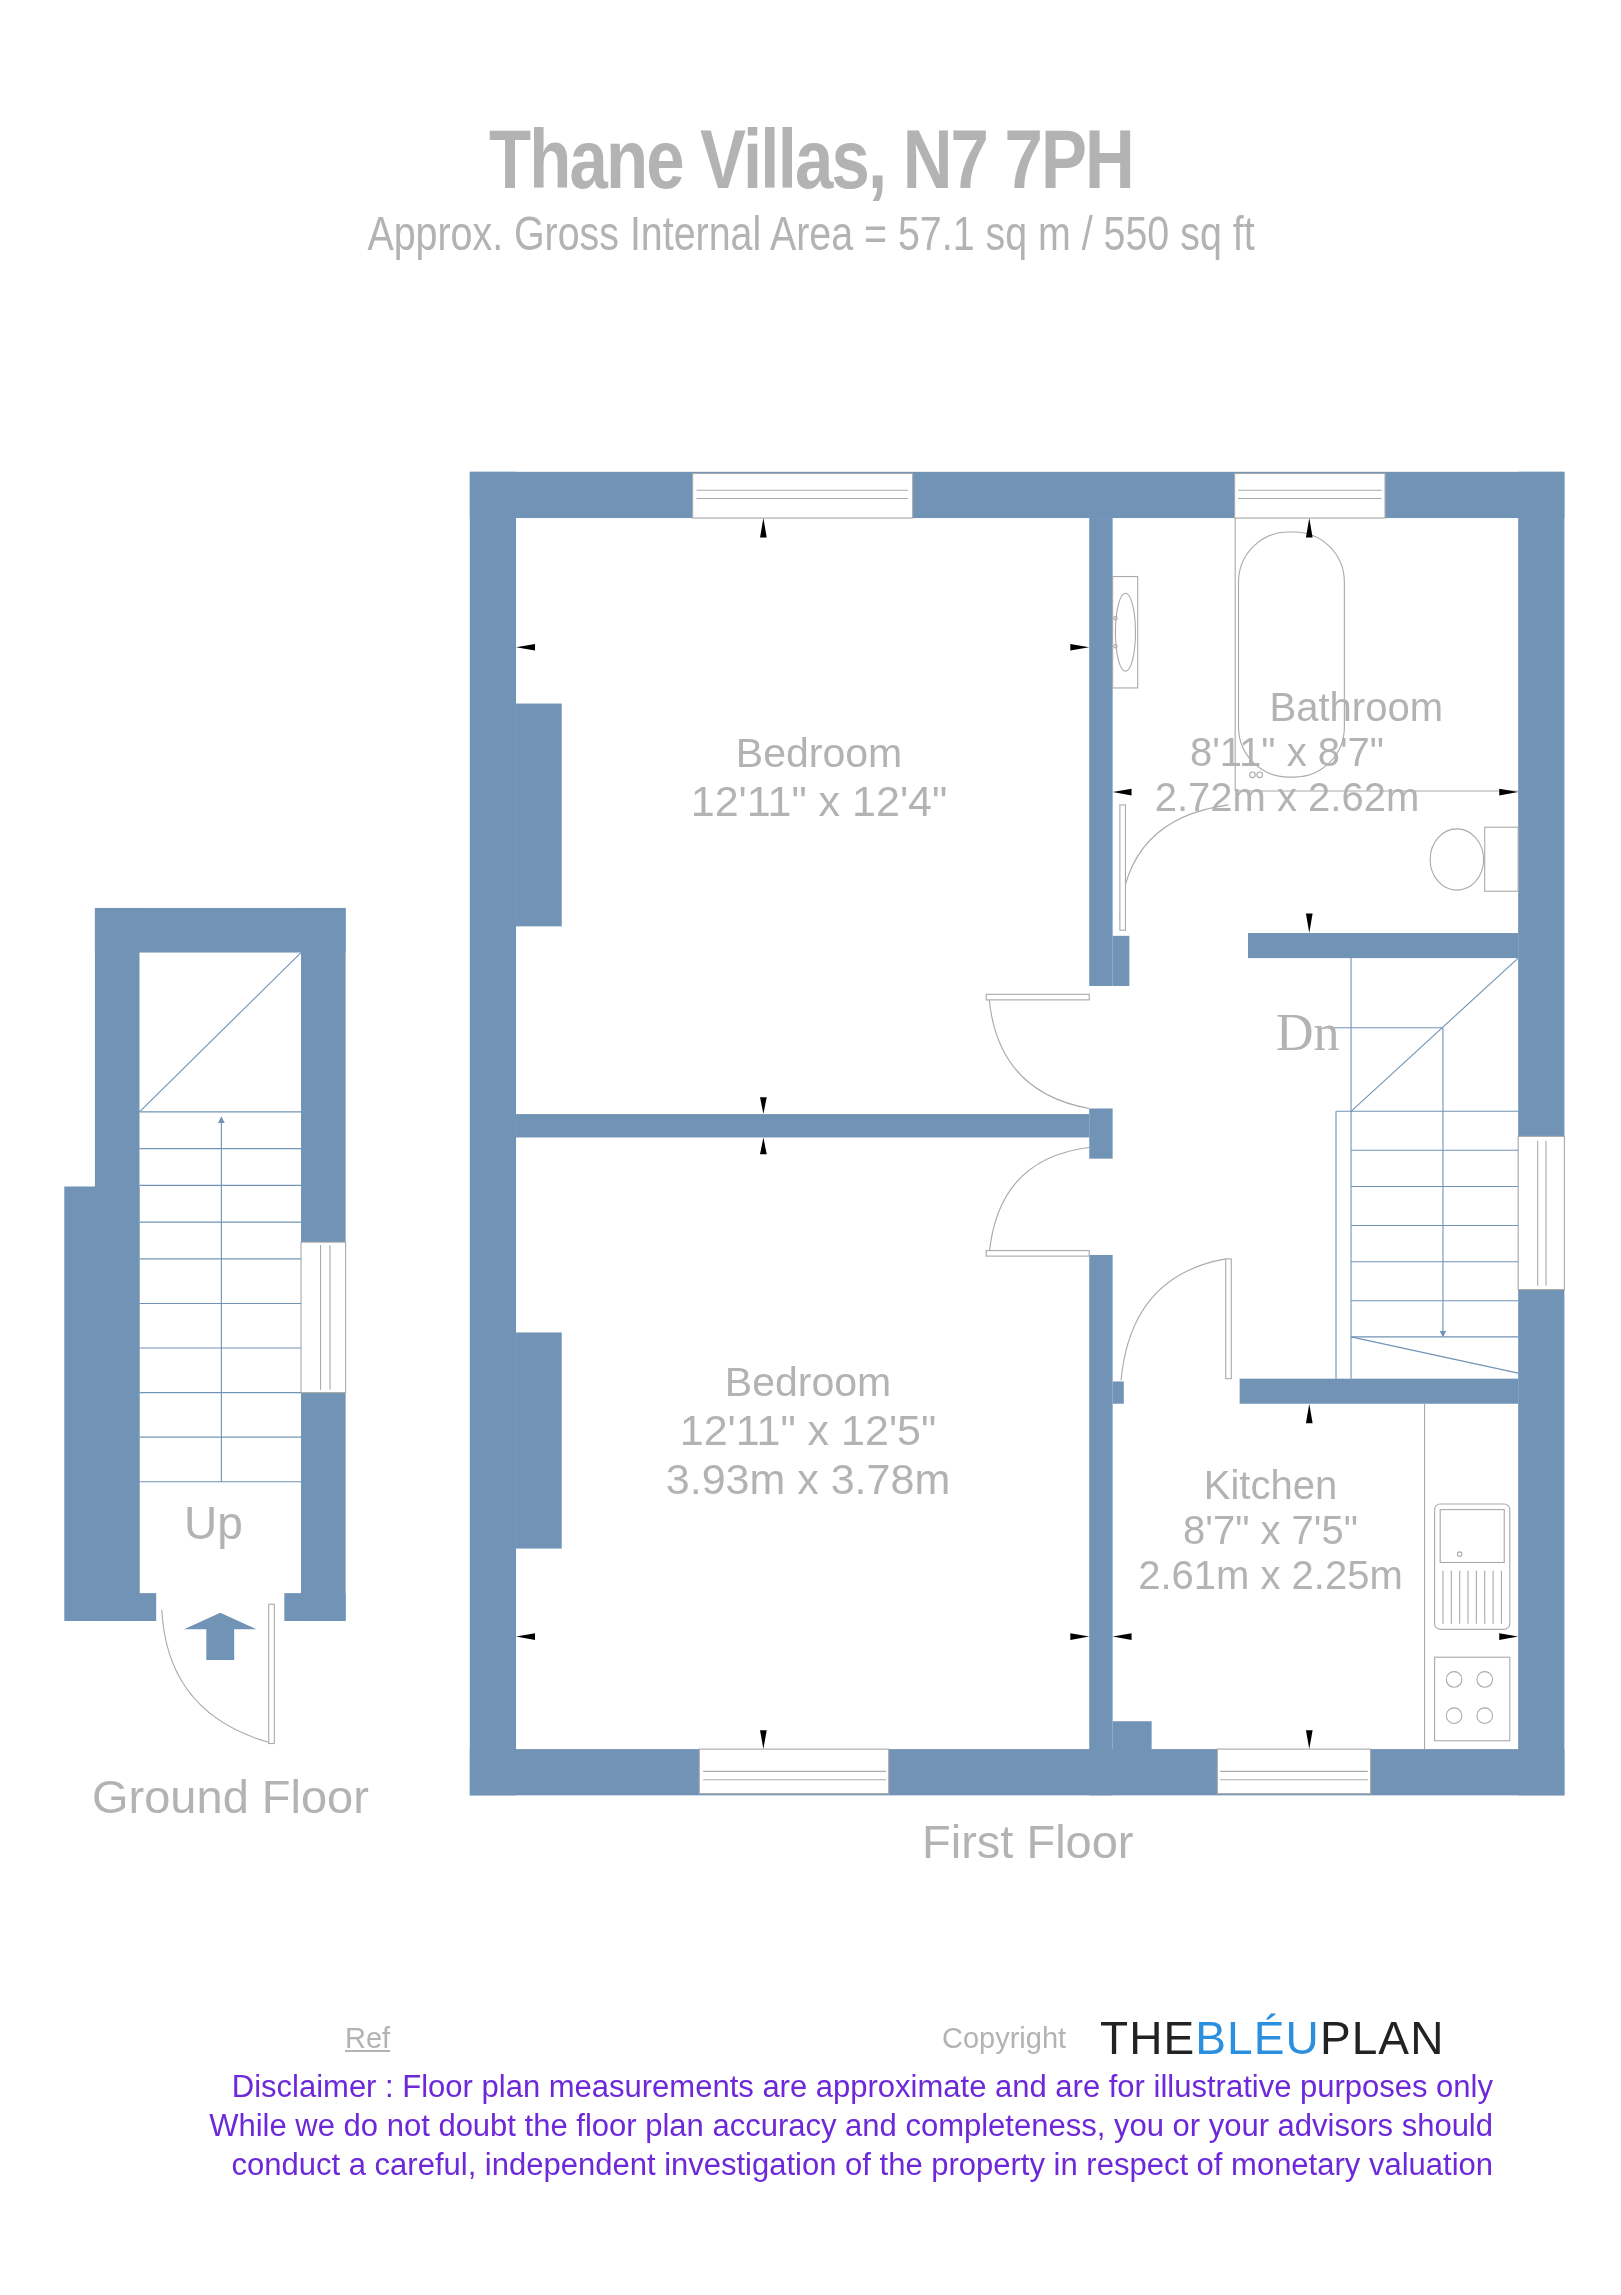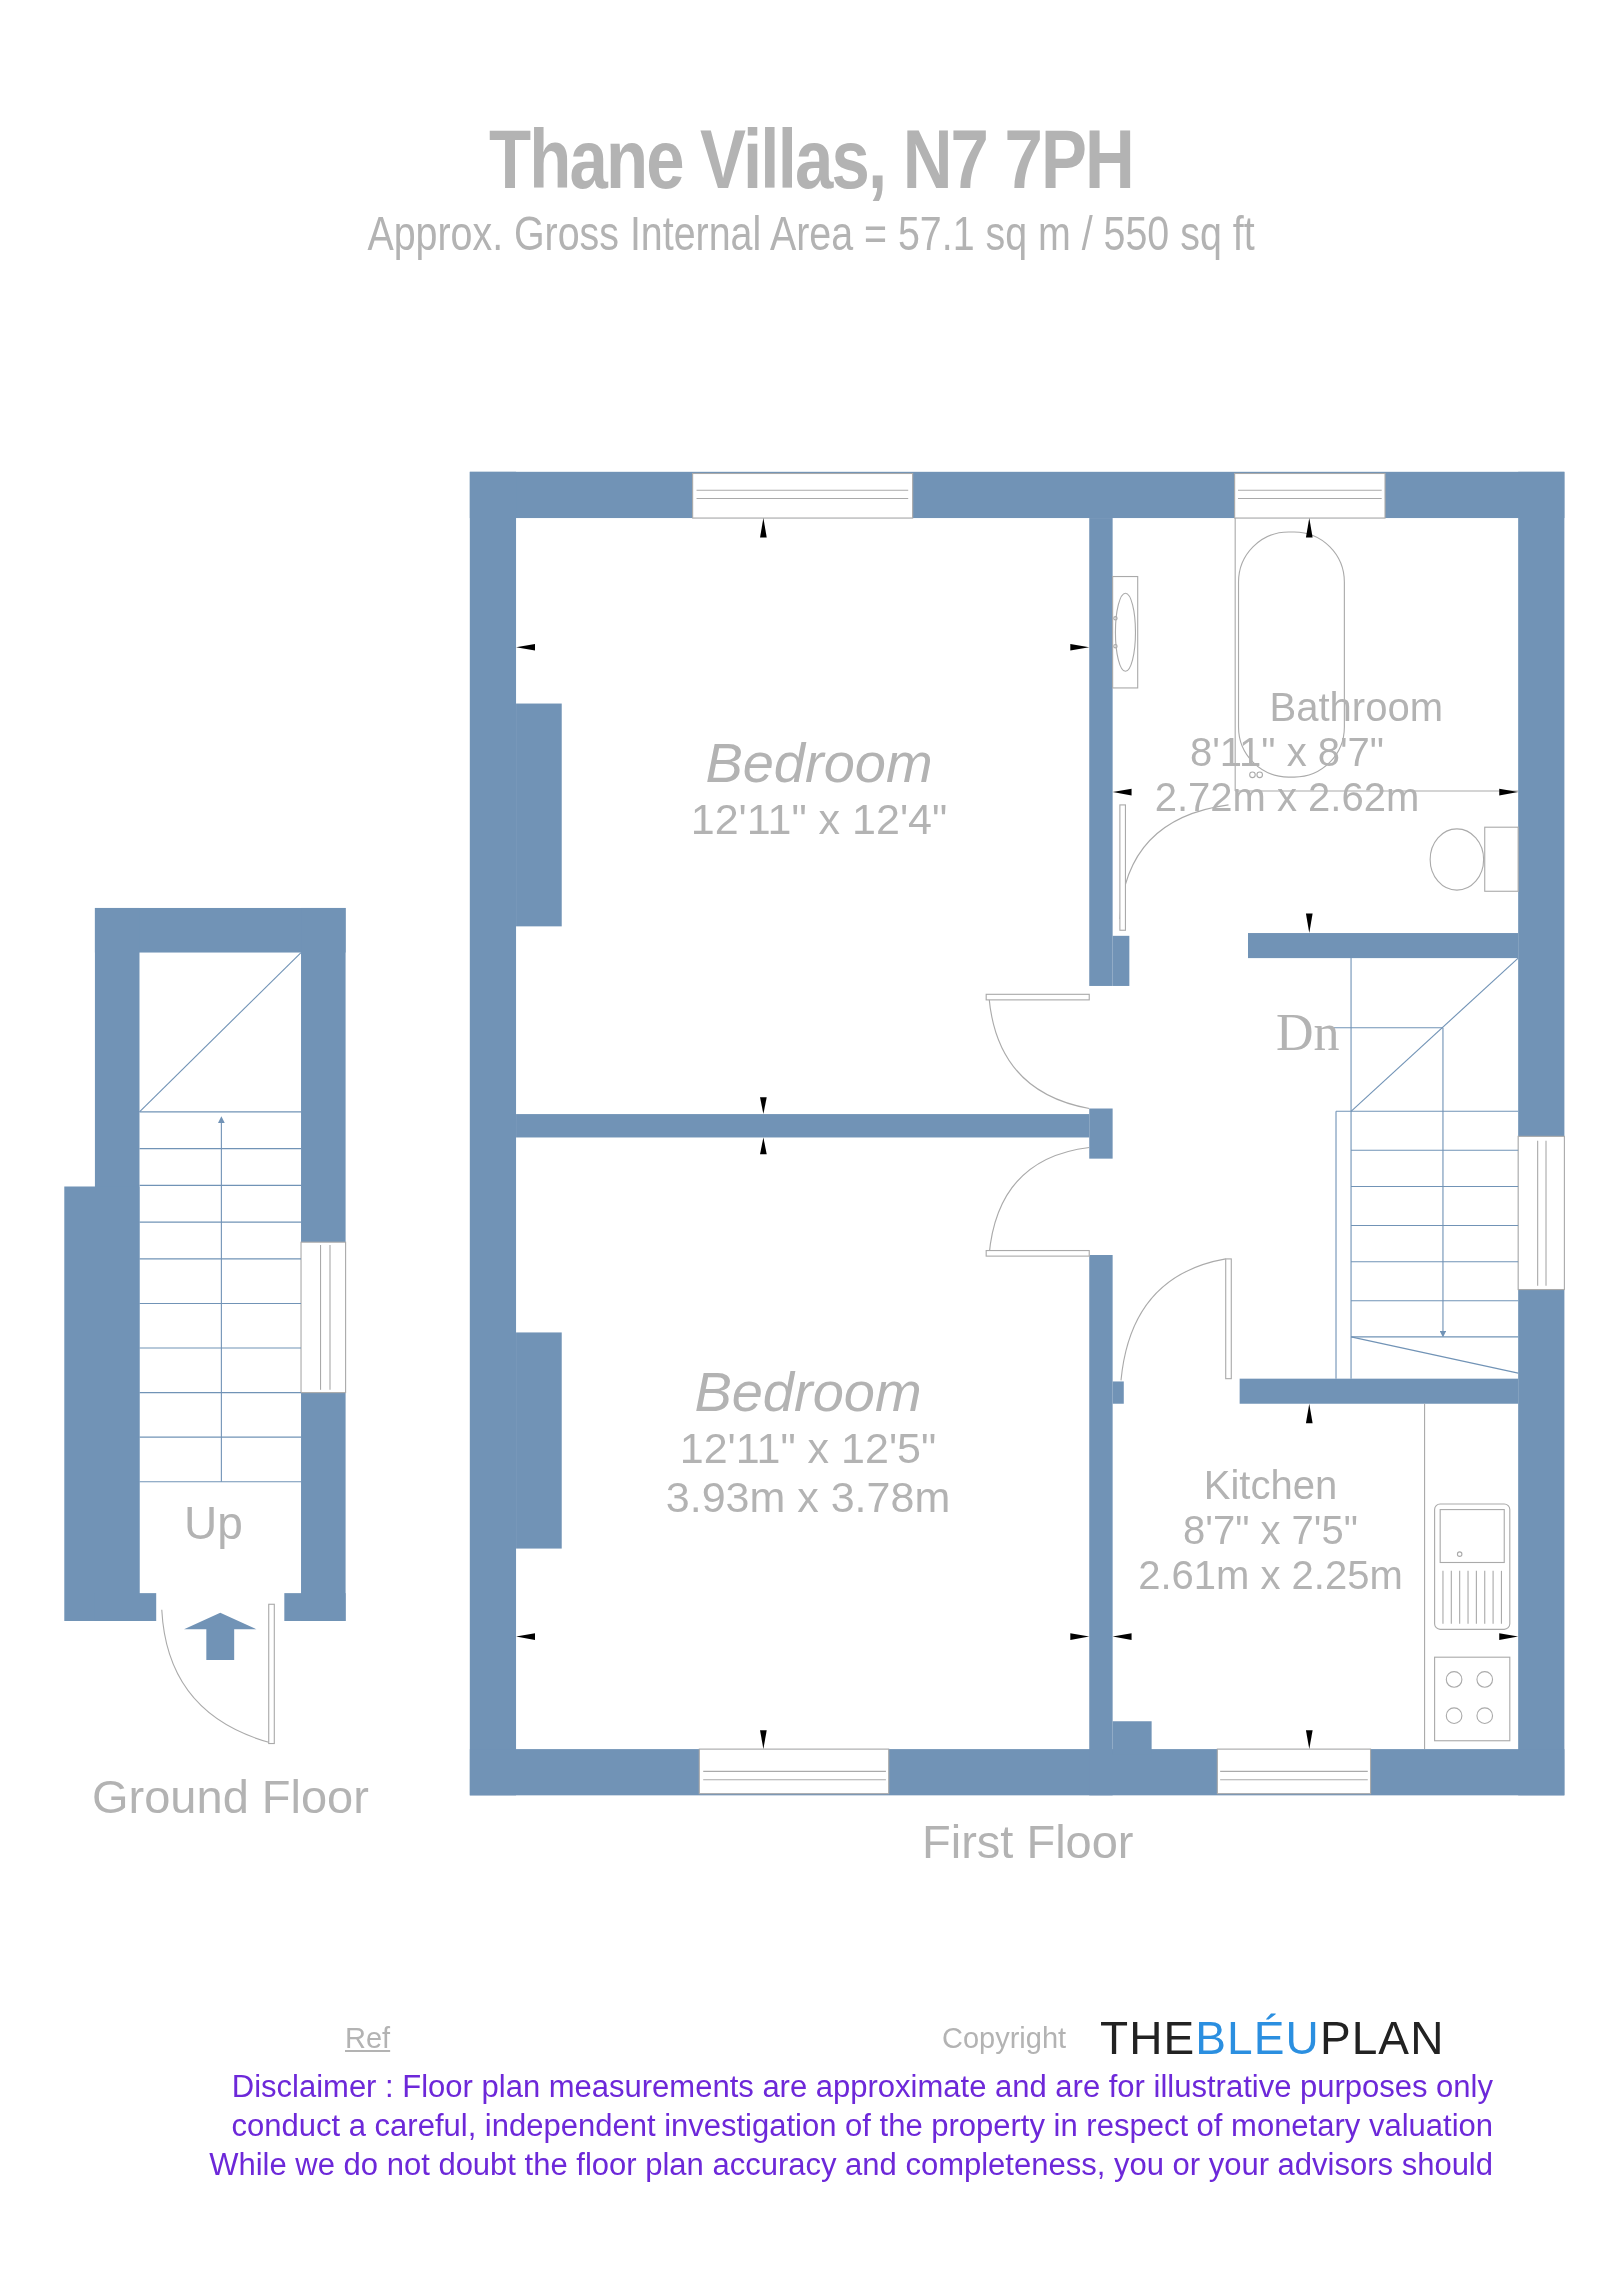--- a/index.html
+++ b/index.html
@@ -1,21 +1,21 @@
 <!DOCTYPE html>
 <html style="font-size:9px"><head>
 <meta charset="utf-8">
 <style>
   html,body{margin:0;padding:0;background:#ffffff;}
   body{width:1622px;height:2295px;position:relative;overflow:hidden;font-family:"Liberation Sans",sans-serif;}
   .title{position:absolute;left:0;width:1622px;top:111px;text-align:center;font-size:84px;font-weight:bold;color:#b3b3b3;letter-spacing:-2.2px;transform:scaleX(0.82);}
   .subtitle{position:absolute;left:0;width:1622px;top:206px;text-align:center;font-size:48px;color:#b3b3b3;transform:scaleX(0.82);}
   svg.plan{position:absolute;left:0;top:0;}
   .lbl{position:absolute;color:#b3b3b3;text-align:center;white-space:nowrap;}
-  .room-name{font-size:56px;font-style:italic;}
+  .room-name{font-size:41px;}
   .room-dim{font-size:43px;}
   .floor-label{font-size:47px;color:#b3b3b3;position:absolute;white-space:nowrap;}
   .footer-ref{position:absolute;left:345px;top:2022px;font-size:29px;color:#b3b3b3;text-decoration:underline;}
   .footer-copy{position:absolute;left:942px;top:2022px;font-size:29px;color:#b3b3b3;}
   .logo{position:absolute;left:1100px;top:2011px;font-size:46px;letter-spacing:1.1px;white-space:nowrap;}
   .logo .the,.logo .plan{color:#222222;font-weight:normal;}
   .logo .bleu{color:#2b8fe0;font-weight:normal;}
   .disclaimer{position:absolute;left:0;width:1493px;top:2067px;text-align:right;font-size:31px;line-height:39px;color:#6d28d9;}
 </style>
 </head>
@@ -224,16 +224,16 @@
 <div class="lbl" style="left:1276px;top:1003px;font-size:52px;font-family:Liberation Serif, serif;">Dn</div>
 <div class="floor-label" style="left:922px;top:1814px;">First Floor</div>
 
 <div class="footer-ref">Ref</div>
 <div class="footer-copy">Copyright</div>
 <div class="logo">
   <span class="the">THE</span><span class="bleu">BLÉU</span><span class="plan">PLAN</span>
 </div>
 <div class="disclaimer">
   <div>Disclaimer : Floor plan measurements are approximate and are for illustrative purposes only</div>
+  <div>While we do not doubt the floor plan accuracy and completeness, you or your advisors should</div>
   <div>conduct a careful, independent investigation of the property in respect of monetary valuation</div>
-  <div>While we do not doubt the floor plan accuracy and completeness, you or your advisors should</div>
 </div>
 
 
 </body></html>

